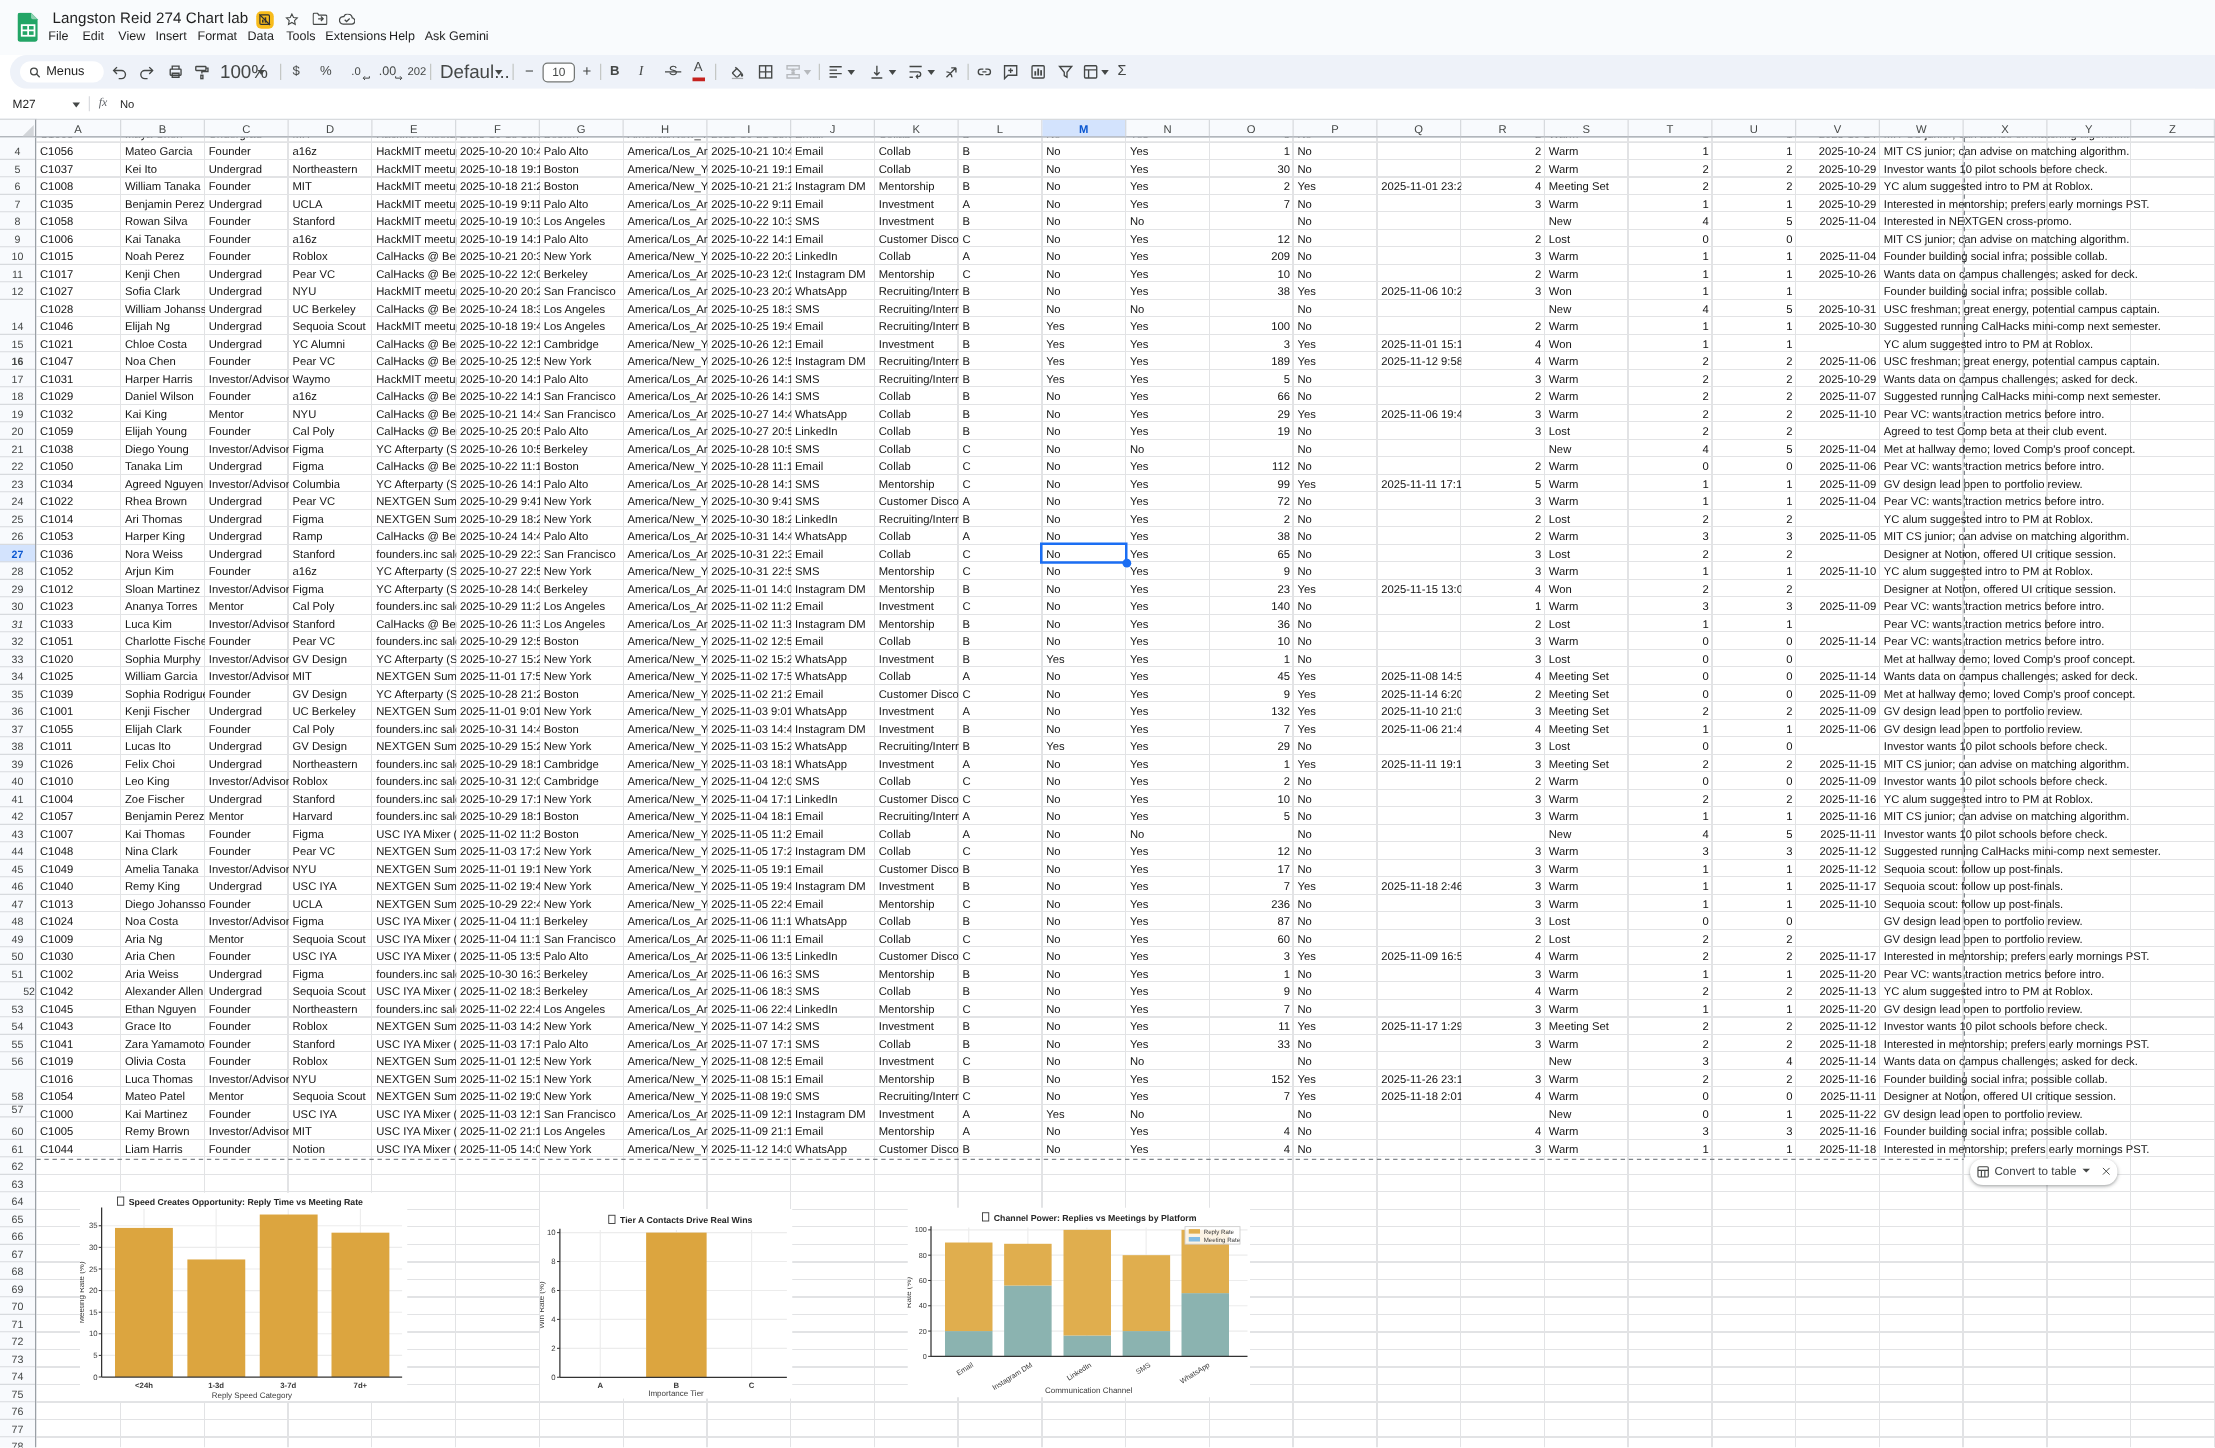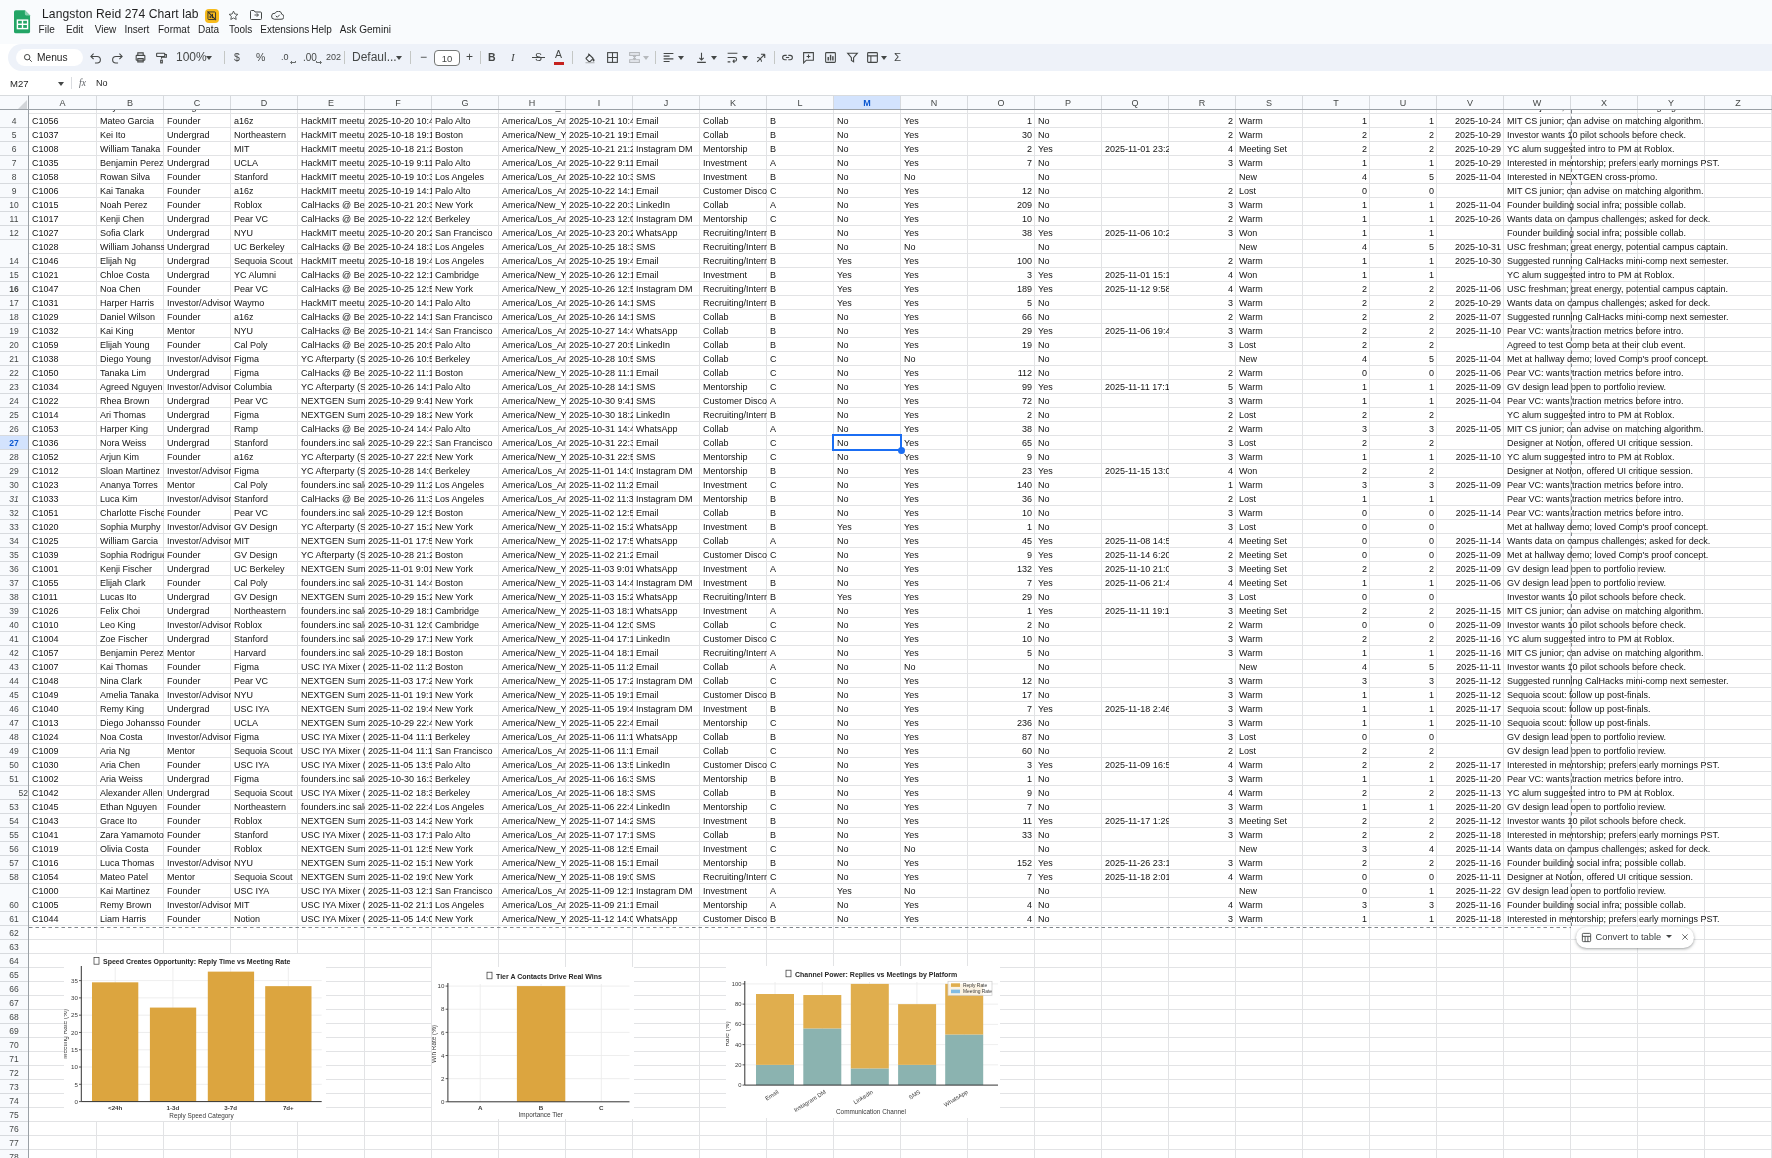--- a/index.html
+++ b/index.html
@@ -4,21 +4,21 @@
 html,body{width:1772px;height:1158px;overflow:hidden;background:#fff;
  font-family:"Liberation Sans",sans-serif;-webkit-font-smoothing:antialiased}
 #page{position:absolute;inset:0;width:1772px;height:1158px;overflow:hidden}
 .abs{position:absolute}
 
 #top{position:absolute;left:0;top:0;width:1772px;height:44px;background:#f9fbfd}
 #tbar{position:absolute;left:8px;top:44px;width:1764px;height:27px;background:#eef2f9;border-radius:13.5px 0 0 13.5px}
 #tbar2{position:absolute;left:1756px;top:44px;width:16px;height:27px;background:#eef2f9}
 #fbar{position:absolute;left:0;top:71px;width:1772px;height:25px;background:#fff}
 .mi{position:absolute;top:24px;height:12px;line-height:12px;font-size:10px;color:#1f1f1f}
-.tt{position:absolute;height:27px;line-height:27px;top:44px;font-size:12px;color:#444746}
+.tt{position:absolute;height:27px;line-height:27px;top:44px;font-size:15px;color:#444746}
 .sep{position:absolute;top:51px;width:1px;height:13px;background:#c4c7c5}
 .caret{position:absolute;width:0;height:0;border-left:3.5px solid transparent;border-right:3.5px solid transparent;border-top:4px solid #444746}
 
 #hgrid{position:absolute;left:29px;top:113px;width:1743px;height:1045px;
 background:repeating-linear-gradient(to bottom,#e2e3e5 0 1px,transparent 1px 14px)}
 #vgrid{position:absolute;left:96px;top:110px;width:1676px;height:1048px;
 background:repeating-linear-gradient(to right,#e2e3e5 0 1px,transparent 1px 67px)}
 #chead{position:absolute;left:0;top:95px;width:1772px;height:15px;background:#f8fafd;border-top:1px solid #d8dbde;border-bottom:1px solid #9aa0a6}
 .cl{position:absolute;top:0;height:13px;line-height:14px;font-size:9px;color:#444746;text-align:center;border-right:1px solid #d7dade}
 .rh{position:absolute;left:0;width:28px;height:14px;line-height:15px;font-size:8.5px;color:#444746;text-align:center;background:#f8fafd;border-bottom:1px solid #d7dade}
@@ -1696,21 +1696,21 @@
 <div class="rh" style="top:716px;">47</div>
 <div class="rh" style="top:730px;">48</div>
 <div class="rh" style="top:744px;">49</div>
 <div class="rh" style="top:758px;">50</div>
 <div class="rh" style="top:772px;">51</div>
 <div class="rh" style="top:786px;text-align:right;">52</div>
 <div class="rh" style="top:800px;">53</div>
 <div class="rh" style="top:814px;">54</div>
 <div class="rh" style="top:828px;">55</div>
 <div class="rh" style="top:842px;">56</div>
-<div class="rh" style="top:856px;">57</div>
+<div class="rh" style="top:880px;">57</div>
 <div class="rh" style="top:870px;">58</div>
 <div class="rh" style="top:912px;">59</div>
 <div class="rh" style="top:898px;">60</div>
 <div class="rh" style="top:912px;">61</div>
 <div class="rh" style="top:926px;">62</div>
 <div class="rh" style="top:940px;">63</div>
 <div class="rh" style="top:954px;">64</div>
 <div class="rh" style="top:968px;">65</div>
 <div class="rh" style="top:982px;">66</div>
 <div class="rh" style="top:996px;">67</div>

